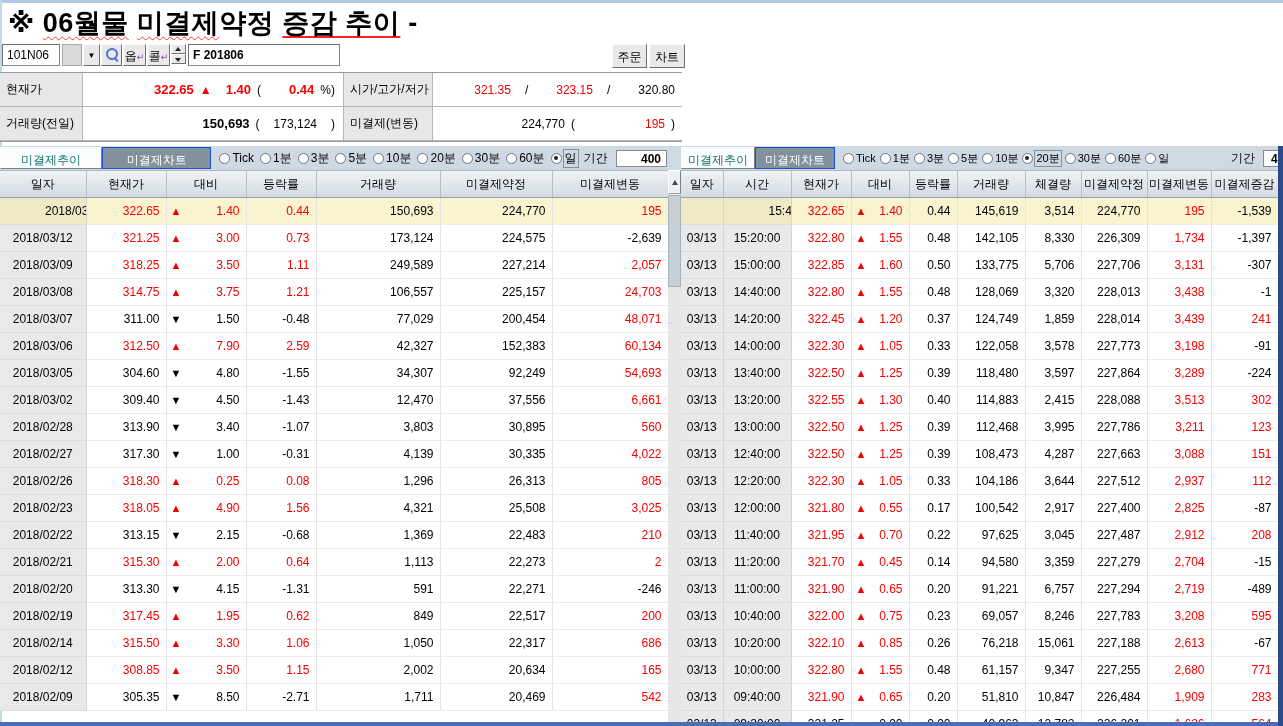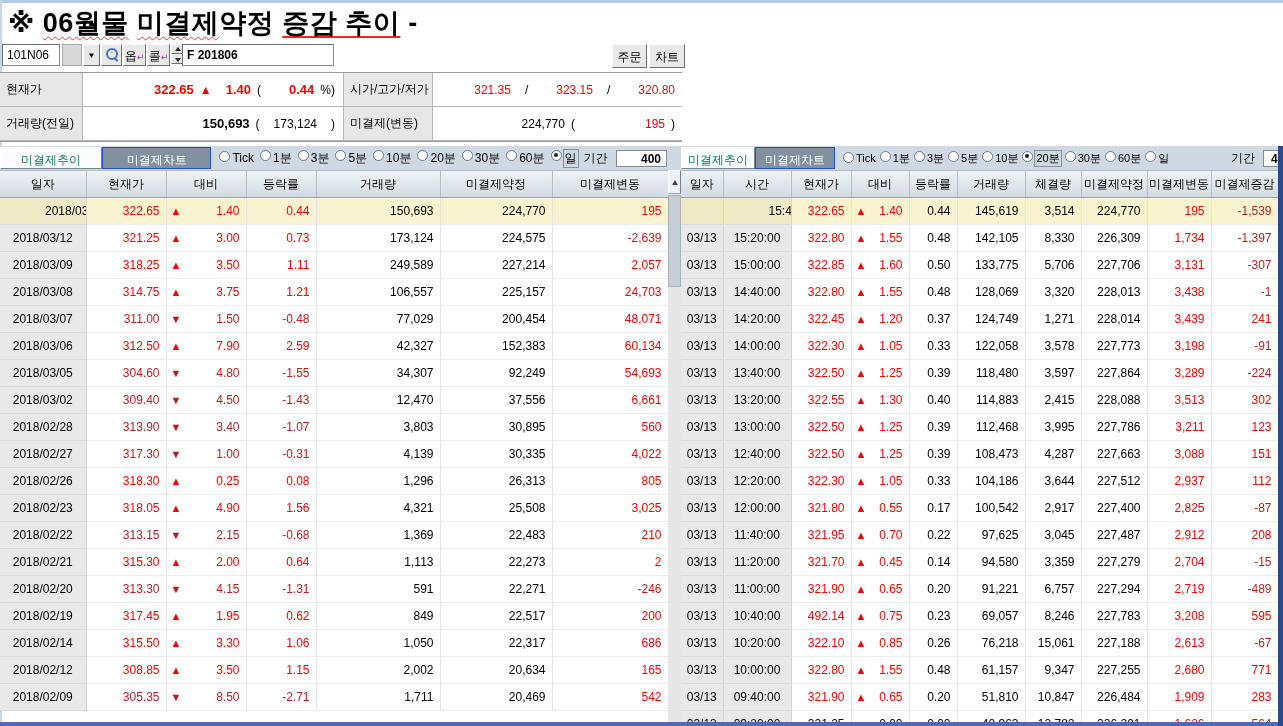--- a/index.html
+++ b/index.html
@@ -34,54 +34,54 @@
   .mag{display:inline-block;width:8px;height:8px;border:2px solid #4a6fd0;border-radius:50%;margin-top:3px;position:relative;}
   .mag::after{content:'';position:absolute;width:2px;height:5px;background:#4a6fd0;left:7px;top:7px;transform:rotate(-45deg);}
   #opt-btn{left:121px;width:23px;padding-top:3px;}
   #call-btn{left:145px;width:23px;padding-top:3px;}
   .ret{color:#8b3fb5;font-size:9px;}
   #spinner{left:169px;width:15px;height:22px;}
   .spin-half{height:10px;background:#e9e9e9;border:1px solid;border-color:#fdfdfd #6f6f6f #6f6f6f #fdfdfd;box-sizing:border-box;position:relative;}
   .tri-up::after,.tri-dn::after{content:'';position:absolute;left:3px;border-left:3px solid transparent;border-right:3px solid transparent;}
   .tri-up::after{top:2px;border-bottom:4px solid #222;}
   .tri-dn::after{top:3px;border-top:4px solid #222;}
-  #contract-box{left:180px;width:152px;font-weight:600;}
+  #contract-box{left:186px;width:152px;font-weight:600;}
   #order-btn{left:610px;width:35px;height:24px;padding-top:4px;}
   #chart-btn{left:647px;width:36px;height:24px;padding-top:4px;}
 
   
   #quote{position:absolute;top:72px;left:0;width:682px;height:68px;background:#b6b6b6;
     border-top:1px solid #9a9a9a;border-bottom:1px solid #9a9a9a;
     display:grid;grid-template-columns:82px 260px 88px 250px;grid-template-rows:33px 33px;gap:1px;}
   .qcell{background:#fff;display:flex;align-items:center;box-sizing:border-box;}
   .qlabel{background:#e7e7e7;padding-left:6px;}
   .qval{justify-content:flex-end;padding-right:8px;white-space:nowrap;}
   .big{font-size:13px;font-weight:700;}
   .sp6{display:inline-block;width:6px;}
   .sp14{display:inline-block;width:14px;}
 
   .red{color:#f50000;}
-  .blue{color:#b91c1c;}
+  .blue{color:#000000;}
 
   
   .panel{position:absolute;top:146px;height:580px;}
   #left-panel{left:0;width:681px;}
   #right-panel{left:681px;width:602px;}
 
   .tabbar{height:24px;background:#cfd9e3;border-bottom:1px solid #b0bac4;display:flex;align-items:center;white-space:nowrap;}
   .tab{box-sizing:border-box;height:22px;padding-top:4px;text-align:center;}
   .tab.active{background:#fbfcfd;border:1px solid;border-color:#ffffff #76828e #76828e #ffffff;color:#0f766e;}
   .tab.inactive{background:#82919e;border:1px solid #1d4ed8;color:#fff;}
   #left-panel .tab{width:103px;}
   #left-panel .tab + .tab{width:111px;}
   #right-panel .tab{width:74px;}
   #right-panel .tab + .tab{width:80px;}
 
   .radios{display:flex;align-items:center;margin-left:8px;}
-  .radio-item{display:flex;margin-right:6px;}
+  .radio-item{display:flex;align-items:center;margin-right:6px;}
   #right-panel .radio-item{margin-right:4px;font-size:11px;}
   .rc{width:9px;height:9px;border:1px solid #6b7682;border-radius:50%;background:#fff;display:inline-block;margin-right:2px;position:relative;}
   .radio-item.sel .rc::after{content:'';position:absolute;left:2px;top:2px;width:4px;height:4px;background:#222;border-radius:50%;}
   .radio-item.sel .rl{outline:1px solid #8a9096;padding:0 1px;}
   .spacer{flex:1;}
   .period-label{margin-right:8px;}
   .period-input{background:#fff;border:1px solid #8a8a8a;height:17px;box-sizing:border-box;font-weight:700;}
   #left-panel .period-input{width:52px;text-align:right;padding:1px 5px 0 0;margin-right:14px;}
   #right-panel .period-input{width:60px;text-align:left;padding:1px 0 0 7px;margin-right:-40px;}
 
@@ -676,21 +676,21 @@
           <td class="c-date">14:20:00</td>
           <td class="n red">322.45</td>
           <td>
             <span class="chg-cell">
               <span class="arrow red">▲</span>
               <span class="cv red">1.20</span>
             </span>
           </td>
           <td class="n ">0.37</td>
           <td class="n">124,749</td>
-          <td class="n">1,271</td>
+          <td class="n">1,859</td>
           <td class="n">228,014</td>
           <td class="n red">3,439</td>
           <td class="n red">241</td>
         </tr>
         <tr>
           <td class="c-date">03/13</td>
           <td class="c-date">14:00:00</td>
           <td class="n red">322.30</td>
           <td>
             <span class="chg-cell">
@@ -854,21 +854,21 @@
           <td class="n ">0.20</td>
           <td class="n">91,221</td>
           <td class="n">6,757</td>
           <td class="n">227,294</td>
           <td class="n red">2,719</td>
           <td class="n blue">-489</td>
         </tr>
         <tr>
           <td class="c-date">03/13</td>
           <td class="c-date">10:40:00</td>
-          <td class="n red">492.14</td>
+          <td class="n red">322.00</td>
           <td>
             <span class="chg-cell">
               <span class="arrow red">▲</span>
               <span class="cv red">0.75</span>
             </span>
           </td>
           <td class="n ">0.23</td>
           <td class="n">69,057</td>
           <td class="n">8,246</td>
           <td class="n">227,783</td>

